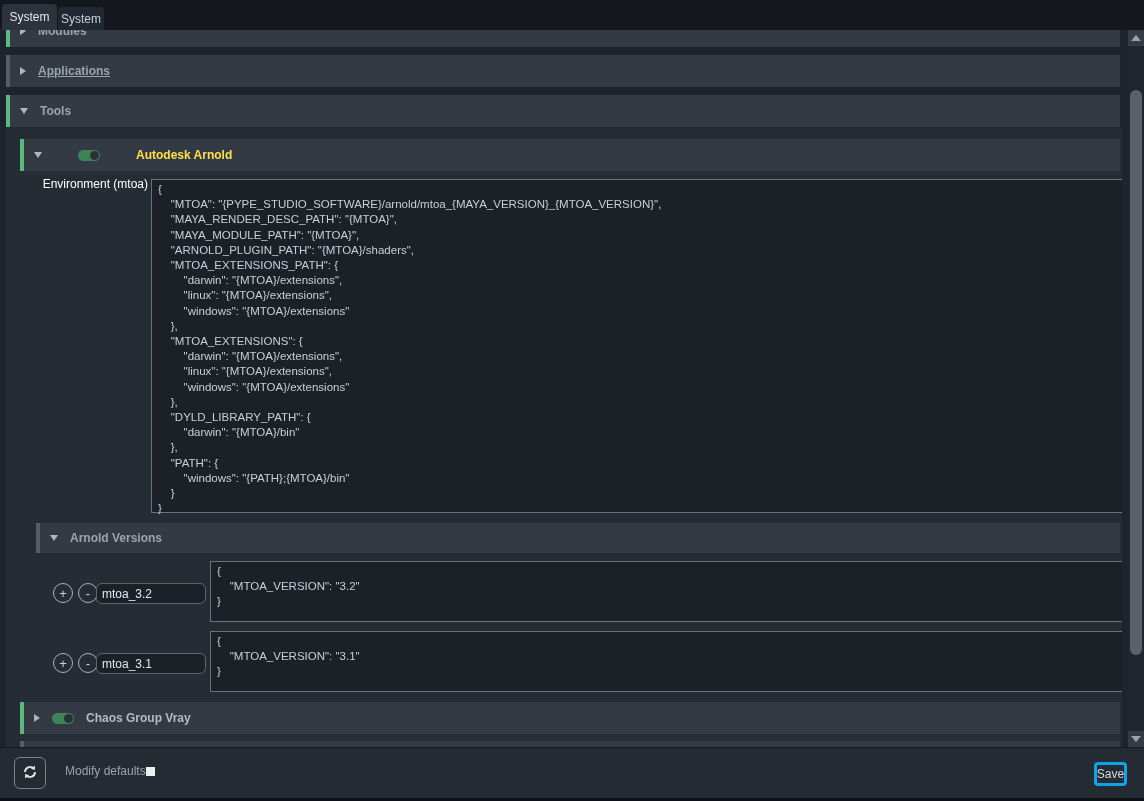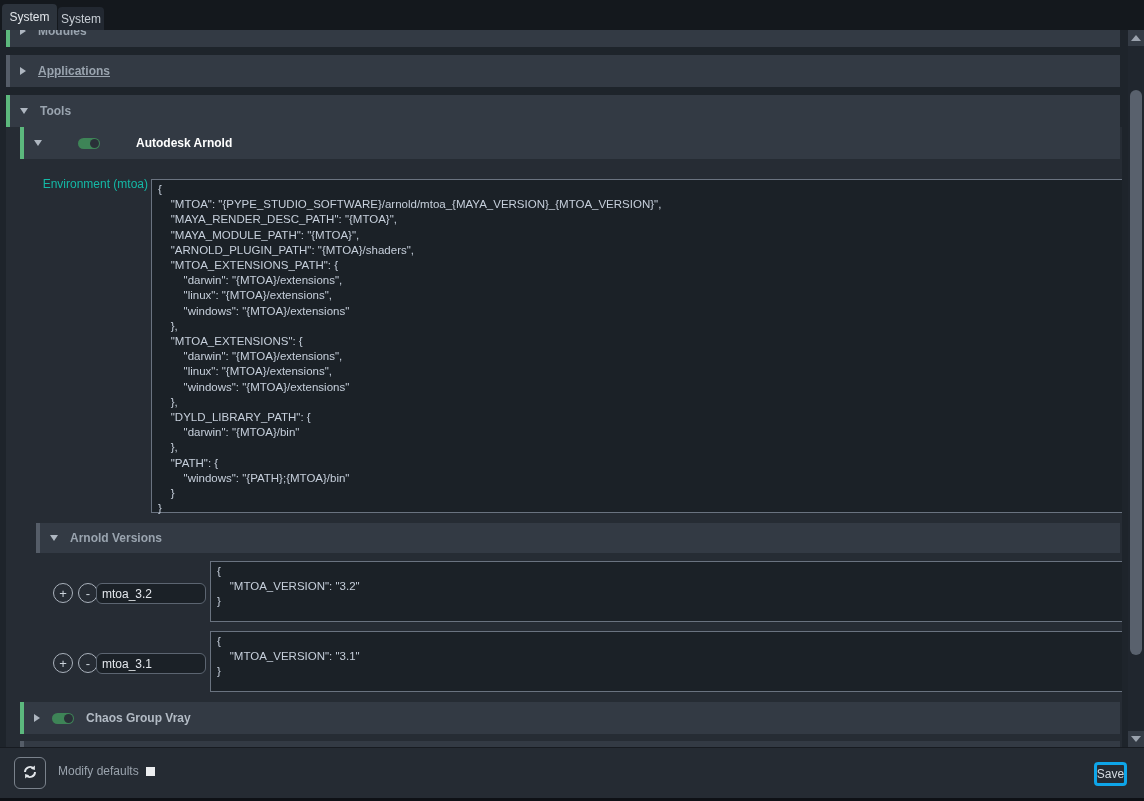--- a/index.html
+++ b/index.html
@@ -45,36 +45,36 @@
   }
 
   .hdr-modules      { left:6px; top:-15px; width:1114px; }
   .hdr-applications { left:6px; top:25px;  width:1114px;text-decoration:underline; }
   .hdr-tools        { left:6px; top:65px;  width:1114px;align-items:center; }
 
   .tools-body {
     position:absolute; left:6px; top:97px; width:1116px; height:620px;
     background:#262c34; overflow:hidden;
   }
-  .hdr-arnold   { left:14px; top:0;   width:1100px; color:#ffffff;gap:36px; }
+  .hdr-arnold   { left:14px; top:12px;   width:1100px; color:#fde047;gap:36px; }
   .hdr-versions { left:30px; top:396px; width:1084px; height:30px; }
   .hdr-chaos    { left:14px; top:575px; width:1100px; color:#b3bbc5; }
   .hdr-partial  { left:14px; top:614px; width:1100px; height:10px; background:#333a44; border-left:4px solid #555d68; position:absolute; }
 
   .toggle {
     width:22px; height:11px; border-radius:6px; background:#3e8457; position:relative; flex:0 0 auto;
   }
   .toggle::after {
     content:''; position:absolute; right:1px; top:1px; width:9px; height:9px;
     border-radius:50%; background:#2a3038;
   }
 
   .env-label {
     position:absolute; left:22px; top:50px; width:120px; text-align:right;
-    font-size:12px; color:#14b8a6;
+    font-size:12px; color:#ffffff;
   }
   .editor {
     position:absolute; background:#1b2127; border:1px solid #6a7380;
   }
   .editor pre {
     font-family:"Liberation Sans", sans-serif; font-size:11.5px; line-height:15.2px;
     color:#c6cfdb; white-space:pre; padding:2px 0 0 6px;
   }
   .env-editor  { left:145px; top:52px;  width:973px; height:334px; }
   .ver-editor1 { left:204px; top:434px; width:914px; height:61px; }
@@ -109,21 +109,21 @@
   
   .footer {
     position:absolute; left:0; top:747px; width:1144px; height:51px;
     background:#252b33; border-top:1px solid #171b21;
   }
   .refresh-btn {
     position:absolute; left:14px; top:9px; width:32px; height:32px;
     border:1px solid #7a828c; border-radius:6px; background:transparent;
     display:flex; align-items:center; justify-content:center;
   }
-  .modify-label { position:absolute; left:58px; top:16px; font-size:12px; color:#9aa3ad; }
+  .modify-label { position:absolute; left:65px; top:16px; font-size:12px; color:#9aa3ad; }
   .modify-check { position:absolute; left:146px; top:19px; width:9px; height:9px; background:#eceef0; }
   .save-btn {
     position:absolute; right:17px; top:14px; width:33px; height:24px;
     border:3px solid #0ea5e9; border-radius:4px; background:transparent;
     color:#d4dae0; font-size:12px; display:flex; align-items:center; justify-content:center;
     font-family:"Liberation Sans", sans-serif;
   }
 </style>
 </head>
 <body>

